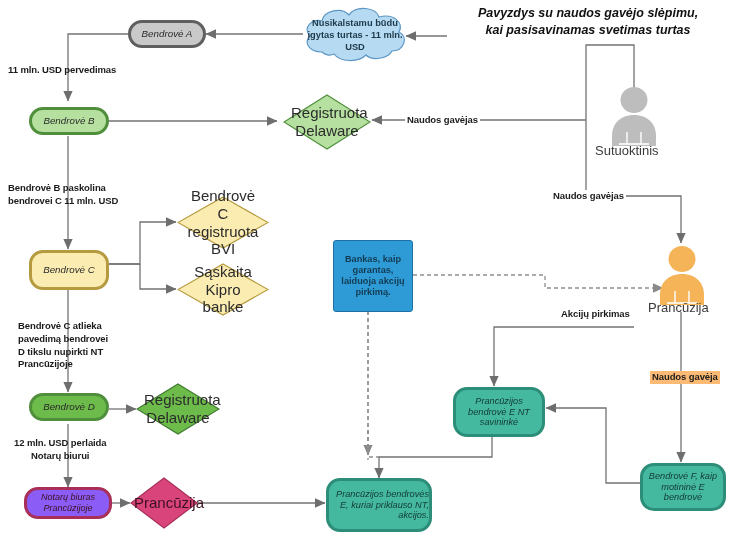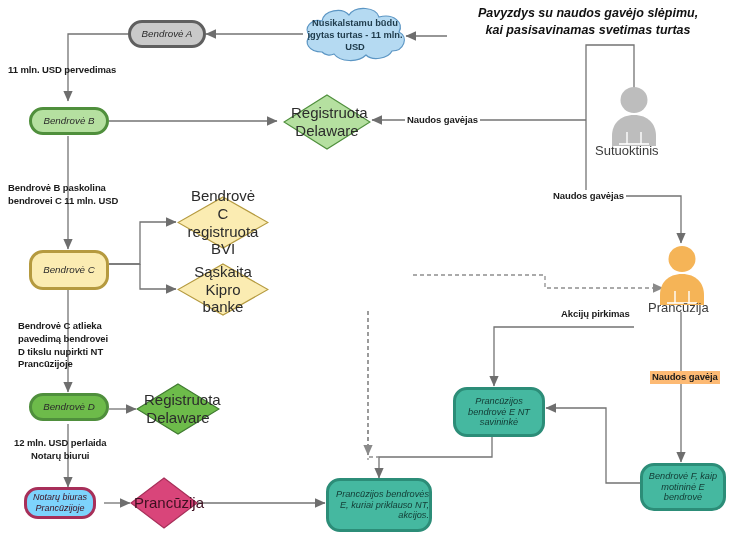--- a/index.html
+++ b/index.html
@@ -128,33 +128,36 @@
     <div class="dtxt" style="width:72px;">Bendrovė C registruota BVI</div>
   </div>
 
   <div class="dia" style="left:177px;top:263px;width:92px;height:53px;">
     <svg class="dshape" viewBox="0 0 92 53" preserveAspectRatio="none">
       <polygon points="46,1 91,26.5 46,52 1,26.5" fill="#fbecb2" stroke="#b59a3f" stroke-width="1.2"></polygon>
     </svg>
     <div class="dtxt" style="width:76px;">Sąskaita Kipro banke</div>
   </div>
 
+  <div class="node rect" style="left:333px;top:240px;width:80px;height:72px;background:#2e9bd6;border-color:#1d6fa5;border-radius:3px;font-size:9.2px;font-weight:bold;color:#123b52;">
+    <span style="width:72px;">Bankas, kaip garantas, laiduoja akcijų pirkimą.</span>
+  </div>
 
   <div class="node pill" style="left:29px;top:393px;width:80px;height:28px;background:#6dbb4a;border-color:#4f8f3c;font-size:9.8px;">
     <span>Bendrovė D</span>
   </div>
 
   <div class="dia" style="left:136px;top:383px;width:84px;height:52px;">
     <svg class="dshape" viewBox="0 0 84 52" preserveAspectRatio="none">
       <polygon points="42,1 83,26 42,51 1,26" fill="#6dbb4a" stroke="#3f7a30" stroke-width="1.2"></polygon>
     </svg>
     <div class="dtxt" style="width:68px;">Registruota Delaware</div>
   </div>
 
-  <div class="node pill" style="left:24px;top:487px;width:72px;height:32px;background:#7dd3fc;border-color:#a72f59;font-size:9px;color:#3d1020;">
+  <div class="node pill" style="left:24px;top:487px;width:88px;height:32px;background:#8b5cf6;border-color:#a72f59;font-size:9px;color:#3d1020;">
     <span style="width:74px;">Notarų biuras Prancūzijoje</span>
   </div>
 
   <div class="dia" style="left:130px;top:477px;width:68px;height:52px;">
     <svg class="dshape" viewBox="0 0 68 52" preserveAspectRatio="none">
       <polygon points="34,1 67,26 34,51 1,26" fill="#d9457a" stroke="#a72f59" stroke-width="1.2"></polygon>
     </svg>
     <div class="dtxt" style="width:60px;color:#3d1020;">Prancūzija</div>
   </div>
 

